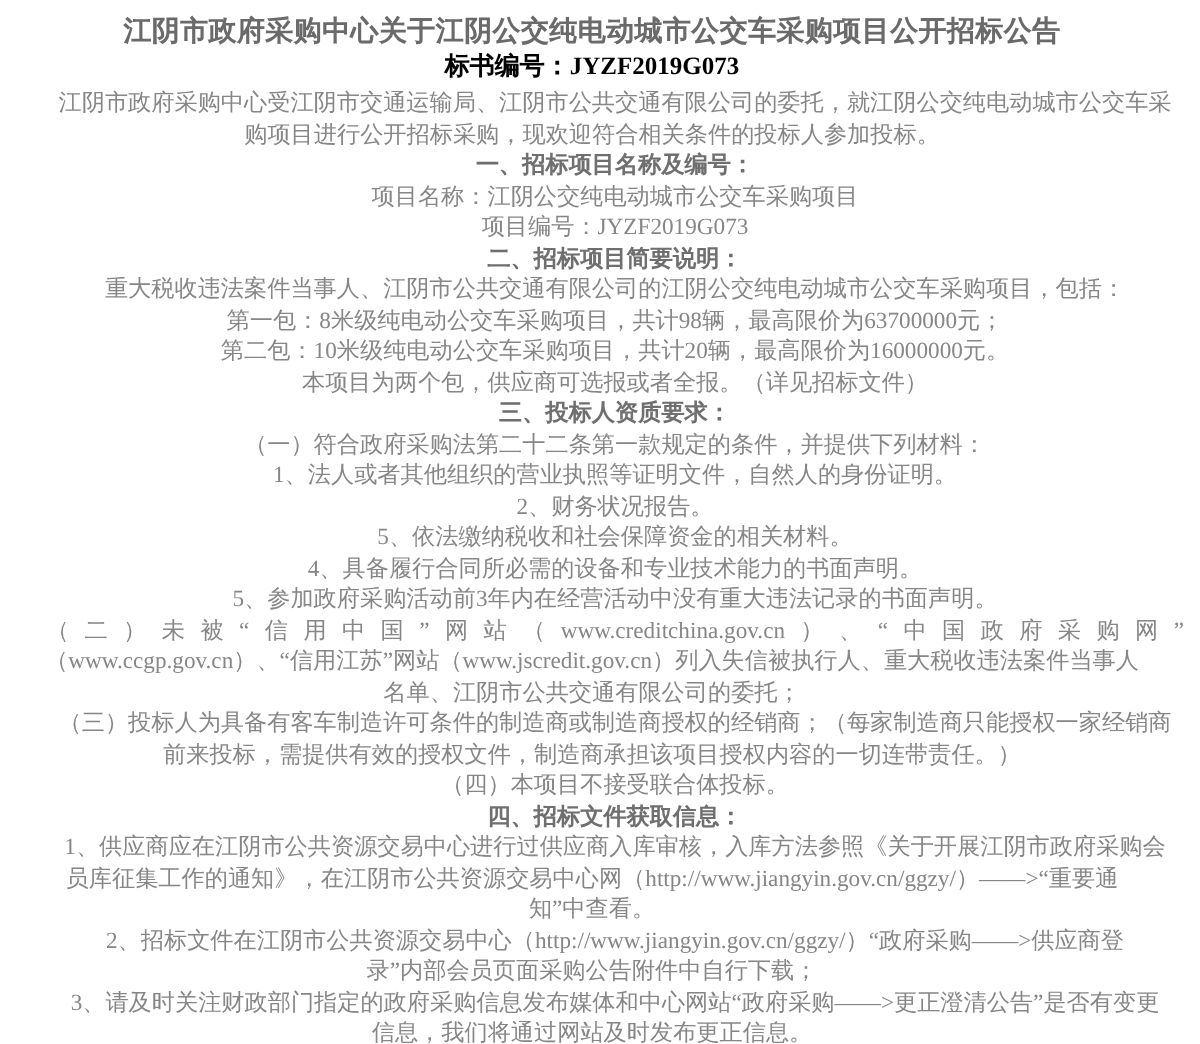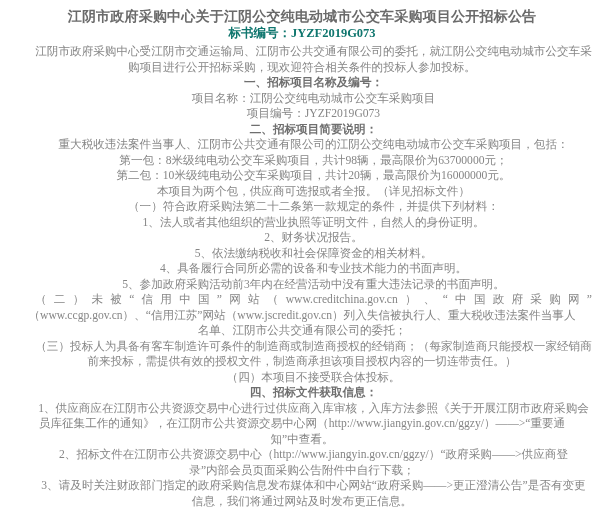--- a/index.html
+++ b/index.html
@@ -10,37 +10,37 @@
   body {
     width: 600px;
     height: 522px;
     overflow: hidden;
     font-family: "Liberation Serif", "DejaVu Serif", serif;
   }
   .page {
     box-sizing: border-box;
     width: 600px;
     height: 522px;
-    padding: 8px 8px 0 12px;
+    padding: 8px 8px 0 0;
     background: #ffffff;
   }
   .title {
     font-size: 14px;
     font-weight: bold;
     text-align: center;
     color: #6a6a6a;
     line-height: 17px;
     letter-spacing: 0.2px;
     white-space: nowrap;
   }
   .subtitle {
     font-size: 12.5px;
     font-weight: bold;
     text-align: center;
-    color: #0f766e;
+    color: #000000;
     line-height: 15px;
     margin-top: 1px;
   }
   .docbody {
     margin-top: 3px;
   }
   .ln {
     font-size: 11.6px;
     line-height: 15.5px;
     color: #868686;
@@ -72,20 +72,21 @@
     <div class="ln indent">江阴市政府采购中心受江阴市交通运输局、江阴市公共交通有限公司的委托，就江阴公交纯电动城市公交车采</div>
     <div class="ln">购项目进行公开招标采购，现欢迎符合相关条件的投标人参加投标。</div>
     <div class="ln indent bold">一、招标项目名称及编号：</div>
     <div class="ln indent">项目名称：江阴公交纯电动城市公交车采购项目</div>
     <div class="ln indent">项目编号：JYZF2019G073</div>
     <div class="ln indent bold">二、招标项目简要说明：</div>
     <div class="ln indent">重大税收违法案件当事人、江阴市公共交通有限公司的江阴公交纯电动城市公交车采购项目，包括：</div>
     <div class="ln indent">第一包：8米级纯电动公交车采购项目，共计98辆，最高限价为63700000元；</div>
     <div class="ln indent">第二包：10米级纯电动公交车采购项目，共计20辆，最高限价为16000000元。</div>
     <div class="ln indent">本项目为两个包，供应商可选报或者全报。（详见招标文件）</div>
+    <div class="ln indent bold">三、投标人资质要求：</div>
     <div class="ln indent">（一）符合政府采购法第二十二条第一款规定的条件，并提供下列材料：</div>
     <div class="ln indent">1、法人或者其他组织的营业执照等证明文件，自然人的身份证明。</div>
     <div class="ln indent">2、财务状况报告。</div>
     <div class="ln indent">5、依法缴纳税收和社会保障资金的相关材料。</div>
     <div class="ln indent">4、具备履行合同所必需的设备和专业技术能力的书面声明。</div>
     <div class="ln indent">5、参加政府采购活动前3年内在经营活动中没有重大违法记录的书面声明。</div>
     <div class="ln indent stretch">（二）未被“信用中国”网站（www.creditchina.gov.cn）、“中国政府采购网”</div>
     <div class="ln">（www.ccgp.gov.cn）、“信用江苏”网站（www.jscredit.gov.cn）列入失信被执行人、重大税收违法案件当事人</div>
     <div class="ln">名单、江阴市公共交通有限公司的委托；</div>
     <div class="ln indent">（三）投标人为具备有客车制造许可条件的制造商或制造商授权的经销商；（每家制造商只能授权一家经销商</div>

